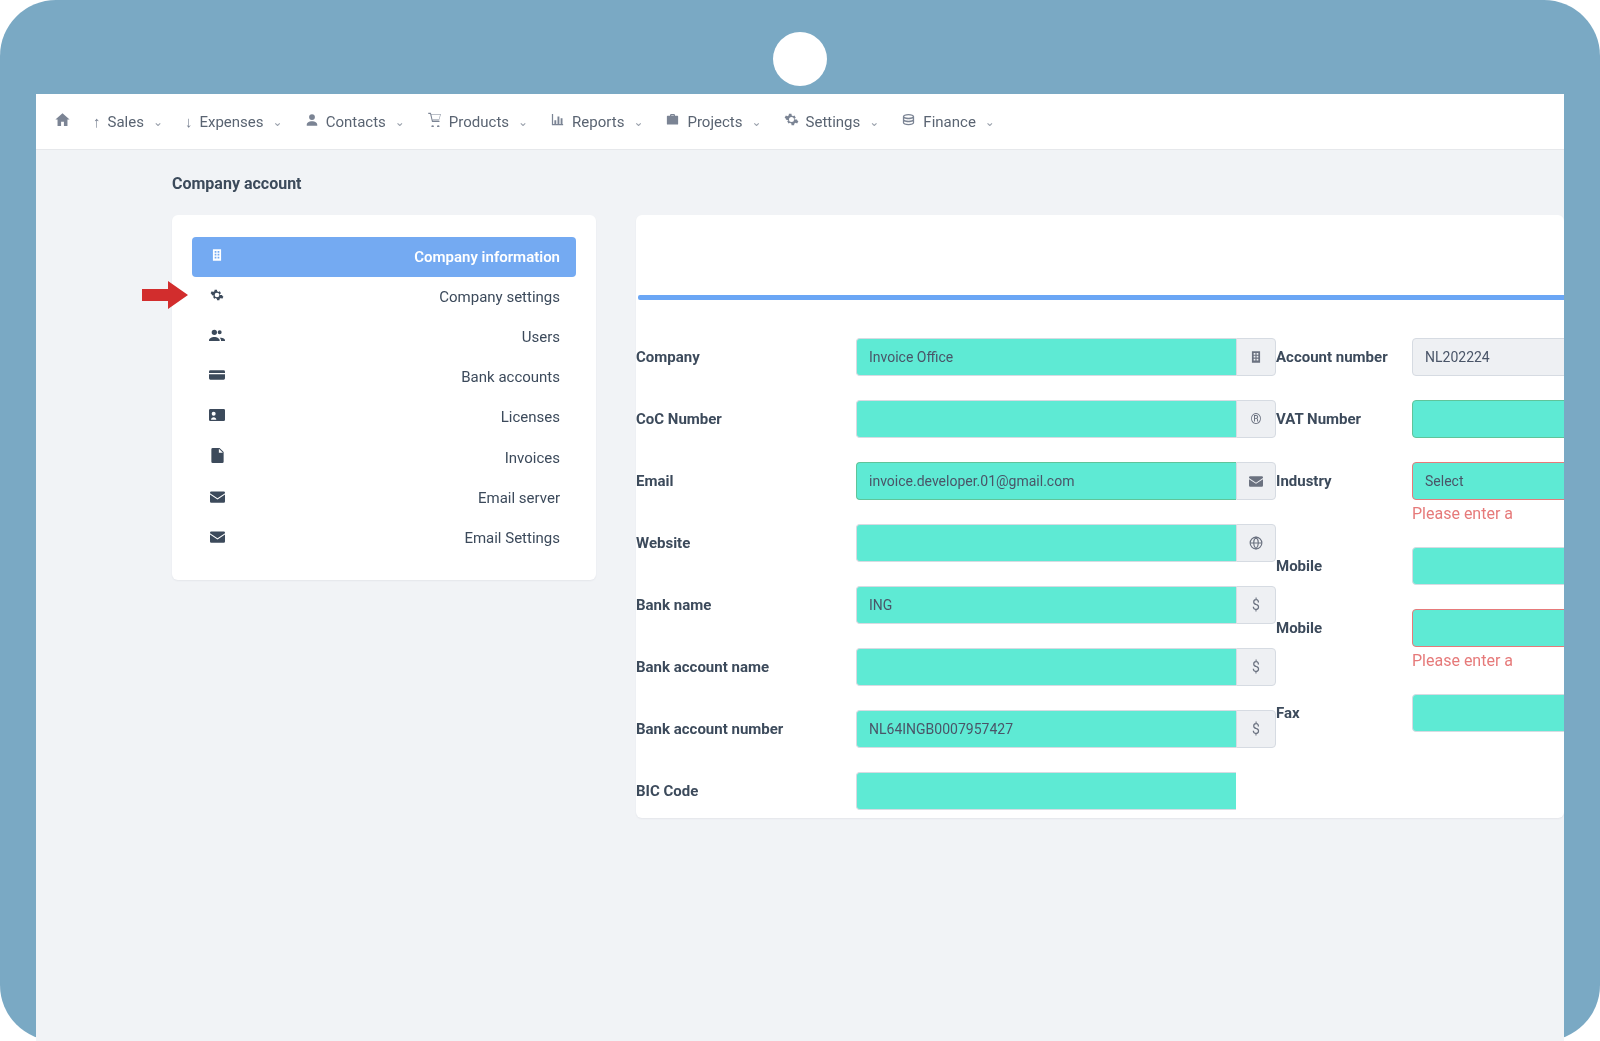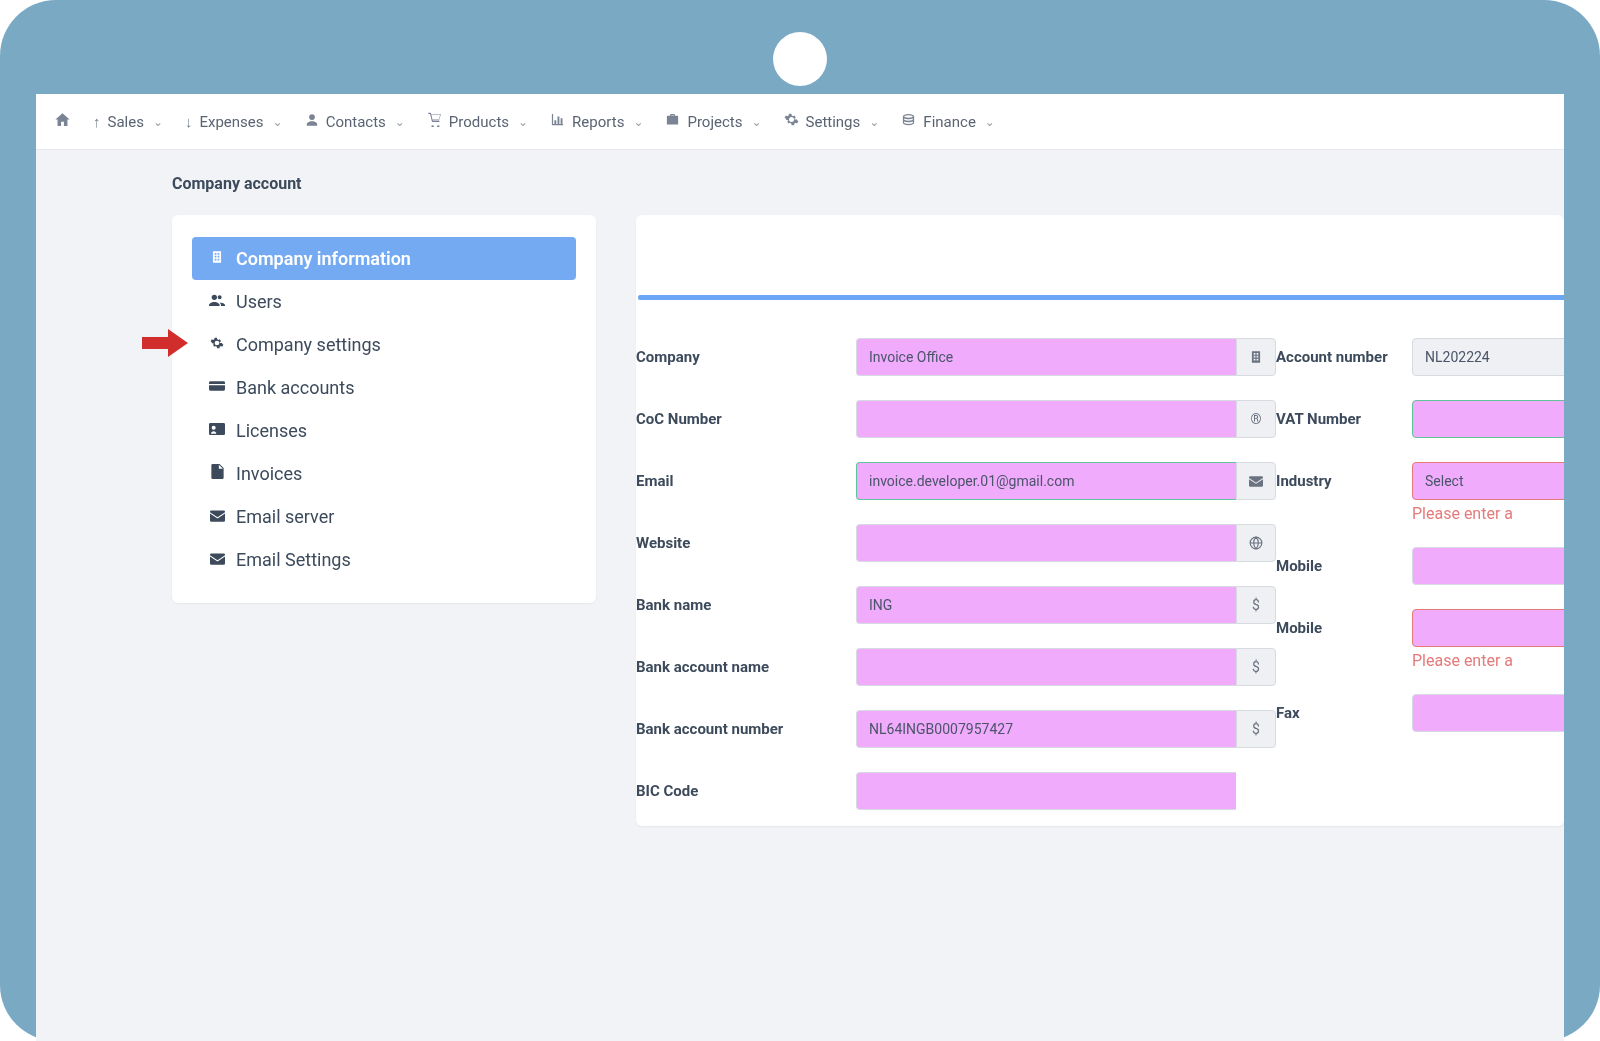--- a/index.html
+++ b/index.html
@@ -75,24 +75,25 @@
     border-radius: 6px;
     box-shadow: 0 1px 2px rgba(30,40,60,0.06);
     padding: 22px 20px;
   }
   .sidenav-item {
     display: flex;
     align-items: center;
     gap: 10px;
     padding: 11px 16px;
     border-radius: 4px;
-    font-size: 18px;
+    font-size: 15px;
     color: #3c4a5b;
     cursor: pointer;
     position: relative;
+    justify-content: space-between;
   }
   .sidenav-item.active {
     background: #74aaf2;
     color: #fff;
     font-weight: 600;
   }
   .sidenav-item .si-icon { width: 18px; text-align: center; font-size: 15px; }
   .arrow-indicator {
     position: absolute;
     left: -50px;
@@ -123,21 +124,21 @@
   .alert p { font-size: 14px; line-height: 1.9; color: #446a58; }
   .divider-line {
     height: 5px;
     background: #6aa6f5;
     margin: 56px 0 0 0;
     border-radius: 2px 0 0 2px;
     margin-left: 2px;
   }
   .form-area {
     display: flex;
-    padding: 38px 0 16px 0;
+    padding: 38px 0 8px 0;
   }
   .form-col { display: flex; flex-direction: column; gap: 24px; }
   .form-col.left { flex: 0 0 640px; }
   .form-col.right { flex: 1; min-width: 0; }
   .form-row { display: flex; align-items: center; }
   .form-row .lbl {
     width: 220px;
     flex: 0 0 220px;
     font-size: 15px;
     font-weight: 700;
@@ -149,21 +150,21 @@
     align-items: stretch;
   }
   .input-group input, .input-group select {
     flex: 1;
     border: 1px solid #d6dbe2;
     border-right: none;
     border-radius: 4px 0 0 4px;
     padding: 10px 12px;
     font-size: 14px;
     color: #4a5568;
-    background: #f0abfc;
+    background: #5eead4;
     font-family: inherit;
   }
   .input-group.no-addon input, .input-group.no-addon select {
     border-right: 1px solid #d6dbe2;
     border-radius: 4px;
   }
   .input-group .addon {
     width: 40px;
     flex: 0 0 40px;
     background: #eef0f3;
@@ -284,39 +285,39 @@
         <div class="sidenav">
           <div class="sidenav-item active">
             <span class="si-icon">
               <svg width="14" height="14" viewBox="0 0 24 24" fill="currentColor">
                   <path d="M5 2h14v20H5V2zm3 3v3h3V5H8zm5 0v3h3V5h-3zM8 10v3h3v-3H8zm5 0v3h3v-3h-3zM8 15v3h3v-3H8zm5 0v3h3v-3h-3z"></path>
                 </svg>
             </span>
             <span>Company information</span>
           </div>
           <div class="sidenav-item">
-            <span class="si-icon">
-              <svg width="16" height="14" viewBox="0 0 24 20" fill="currentColor">
-                  <path d="M8 10a4 4 0 1 0 0-8 4 4 0 0 0 0 8zm8-1a3 3 0 1 0 0-6 3 3 0 0 0 0 6zM0 18c0-3 4-5 8-5s8 2 8 5v1H0v-1zm18 1v-1c0-1.5-.8-2.8-2.1-3.8 1-.1 1.7-.2 2.1-.2 3 0 6 1.5 6 4v1h-6z"></path>
-                </svg>
-            </span>
-            <span>Users</span>
-          </div>
-          <div class="sidenav-item">
             <span class="arrow-indicator">
               <svg width="46" height="28" viewBox="0 0 46 28">
                   <path d="M0 8 H26 V0 L46 14 L26 28 V20 H0 Z" fill="#d22d2d"></path>
                 </svg>
             </span>
             <span class="si-icon">
               <svg width="14" height="14" viewBox="0 0 24 24" fill="currentColor">
                   <path d="M12 8a4 4 0 1 0 0 8 4 4 0 0 0 0-8zm9 4c0 .4 0 .8-.1 1.2l2.1 1.6-2 3.5-2.5-1a7 7 0 0 1-2 1.2l-.4 2.7h-4l-.4-2.7a7 7 0 0 1-2-1.2l-2.5 1-2-3.5 2.1-1.6A7 7 0 0 1 3 12c0-.4 0-.8.1-1.2L1 9.2l2-3.5 2.5 1a7 7 0 0 1 2-1.2L7.9 2.8h4l.4 2.7a7 7 0 0 1 2 1.2l2.5-1 2 3.5-2.1 1.6c.1.4.1.8.1 1.2z"></path>
                 </svg>
             </span>
             <span>Company settings</span>
+          </div>
+          <div class="sidenav-item">
+            <span class="si-icon">
+              <svg width="16" height="14" viewBox="0 0 24 20" fill="currentColor">
+                  <path d="M8 10a4 4 0 1 0 0-8 4 4 0 0 0 0 8zm8-1a3 3 0 1 0 0-6 3 3 0 0 0 0 6zM0 18c0-3 4-5 8-5s8 2 8 5v1H0v-1zm18 1v-1c0-1.5-.8-2.8-2.1-3.8 1-.1 1.7-.2 2.1-.2 3 0 6 1.5 6 4v1h-6z"></path>
+                </svg>
+            </span>
+            <span>Users</span>
           </div>
           <div class="sidenav-item">
             <span class="si-icon">
               <svg width="16" height="14" viewBox="0 0 24 18" fill="currentColor">
                   <path d="M2 2h20a2 2 0 0 1 2 2v2H0V4a2 2 0 0 1 2-2zm22 6v6a2 2 0 0 1-2 2H2a2 2 0 0 1-2-2V8h24z"></path>
                 </svg>
             </span>
             <span>Bank accounts</span>
           </div>
           <div class="sidenav-item">

